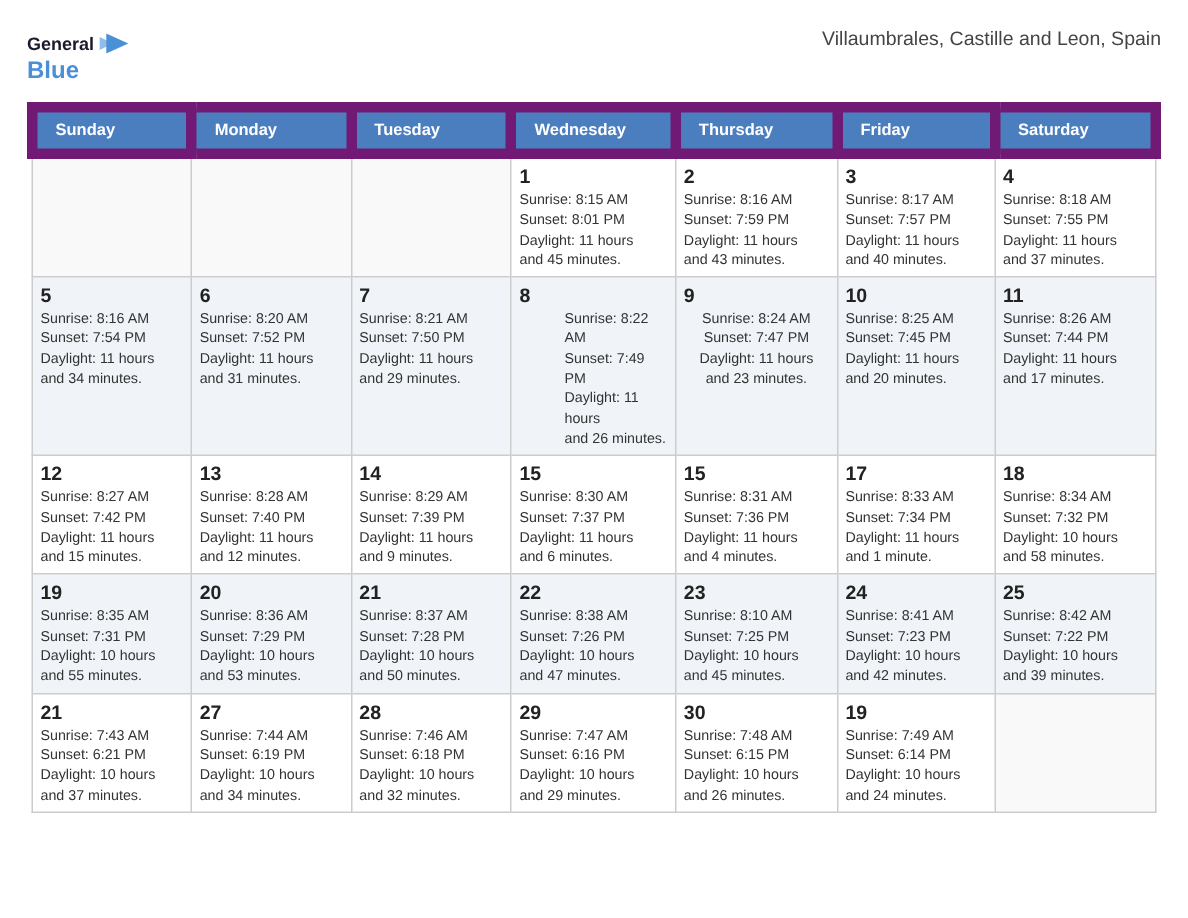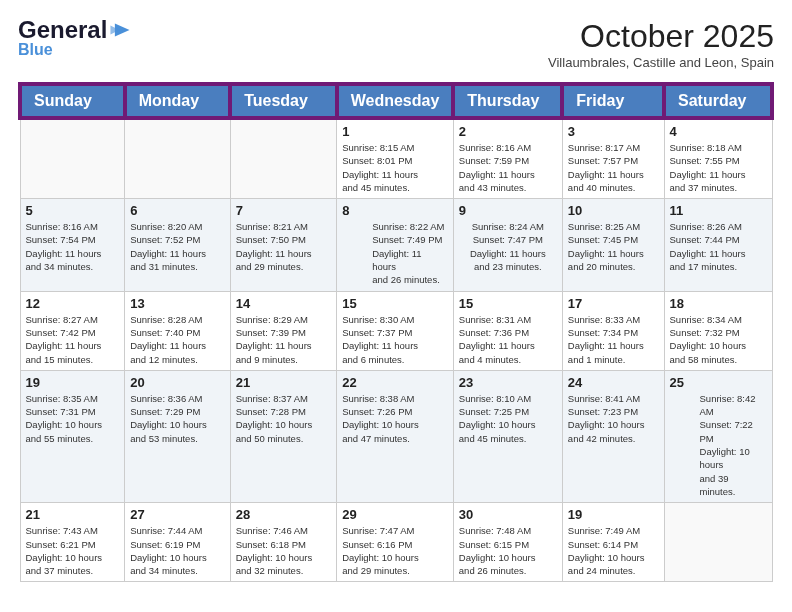--- a/index.html
+++ b/index.html
@@ -19,21 +19,21 @@
       display: flex;
       justify-content: space-between;
       align-items: flex-start;
       margin-bottom: 12px;
     }
     .logo {
       display: flex;
       align-items: center;
     }
     .logo-text {
-      font-size: 24px;
+      font-size: 12px;
       font-weight: bold;
       color: #1a1a2e;
       line-height: 1;
     }
     .logo-icon {
       width: 22px;
       height: 22px;
       margin-left: 2px;
     }
     .title-block {
@@ -49,25 +49,25 @@
       color: #444;
     }
     .calendar {
       width: 100%;
       border-collapse: collapse;
       border: 1px solid #ccc;
     }
     .calendar th {
       background: #4a7ebf;
       color: #fff;
-      font-size: 16px;
+      font-size: 11px;
       font-weight: bold;
       padding: 6px 12px;
       text-align: left;
-      border: 4px solid #701a75;
+      border: 7px solid #701a75;
     }
     .calendar td {
       vertical-align: top;
       border: 1px solid #ccc;
       padding: 4px 5px;
       width: 113px;
       min-height: 80px;
       font-size: 10px;
       color: #222;
       background: #fff;
@@ -104,21 +104,20 @@
           <span class="logo-text">General</span>
           <svg class="logo-icon" viewBox="0 0 30 22">
             <polygon points="8,2 28,11 8,20" fill="#4a90d9"></polygon>
             <polygon points="2,5 14,11 2,17" fill="#4a90d9" opacity="0.6"></polygon>
           </svg>
         </div>
         <div class="logo-text" style="color:#4a90d9;font-size:16px;">Blue</div>
       </div>
     </div>
     <div class="title-block">
-      <div class="month-title">October 2025</div>
       <div class="location">Villaumbrales, Castille and Leon, Spain</div>
     </div>
   </div>
 
   <table class="calendar">
     <thead>
       <tr>
       <th>Sunday</th>
           <th>Monday</th>
           <th>Tuesday</th>
@@ -302,21 +301,21 @@
           </td>
           <td>
             <span class="day-number">24</span>
             <div class="day-info" style="white-space: pre-line;">Sunrise: 8:41 AM
 Sunset: 7:23 PM
 Daylight: 10 hours
 and 42 minutes.</div>
           </td>
           <td>
             <span class="day-number">25</span>
-            <div class="day-info" style="white-space: pre-line; margin-left: 30px;">Sunrise: 8:42 AM
+            <div class="day-info" style="white-space: pre-line;">Sunrise: 8:42 AM
 Sunset: 7:22 PM
 Daylight: 10 hours
 and 39 minutes.</div>
           </td>
         </tr>
         <tr>
           <td>
             <span class="day-number">21</span>
             <div class="day-info" style="white-space: pre-line;">Sunrise: 7:43 AM
 Sunset: 6:21 PM

